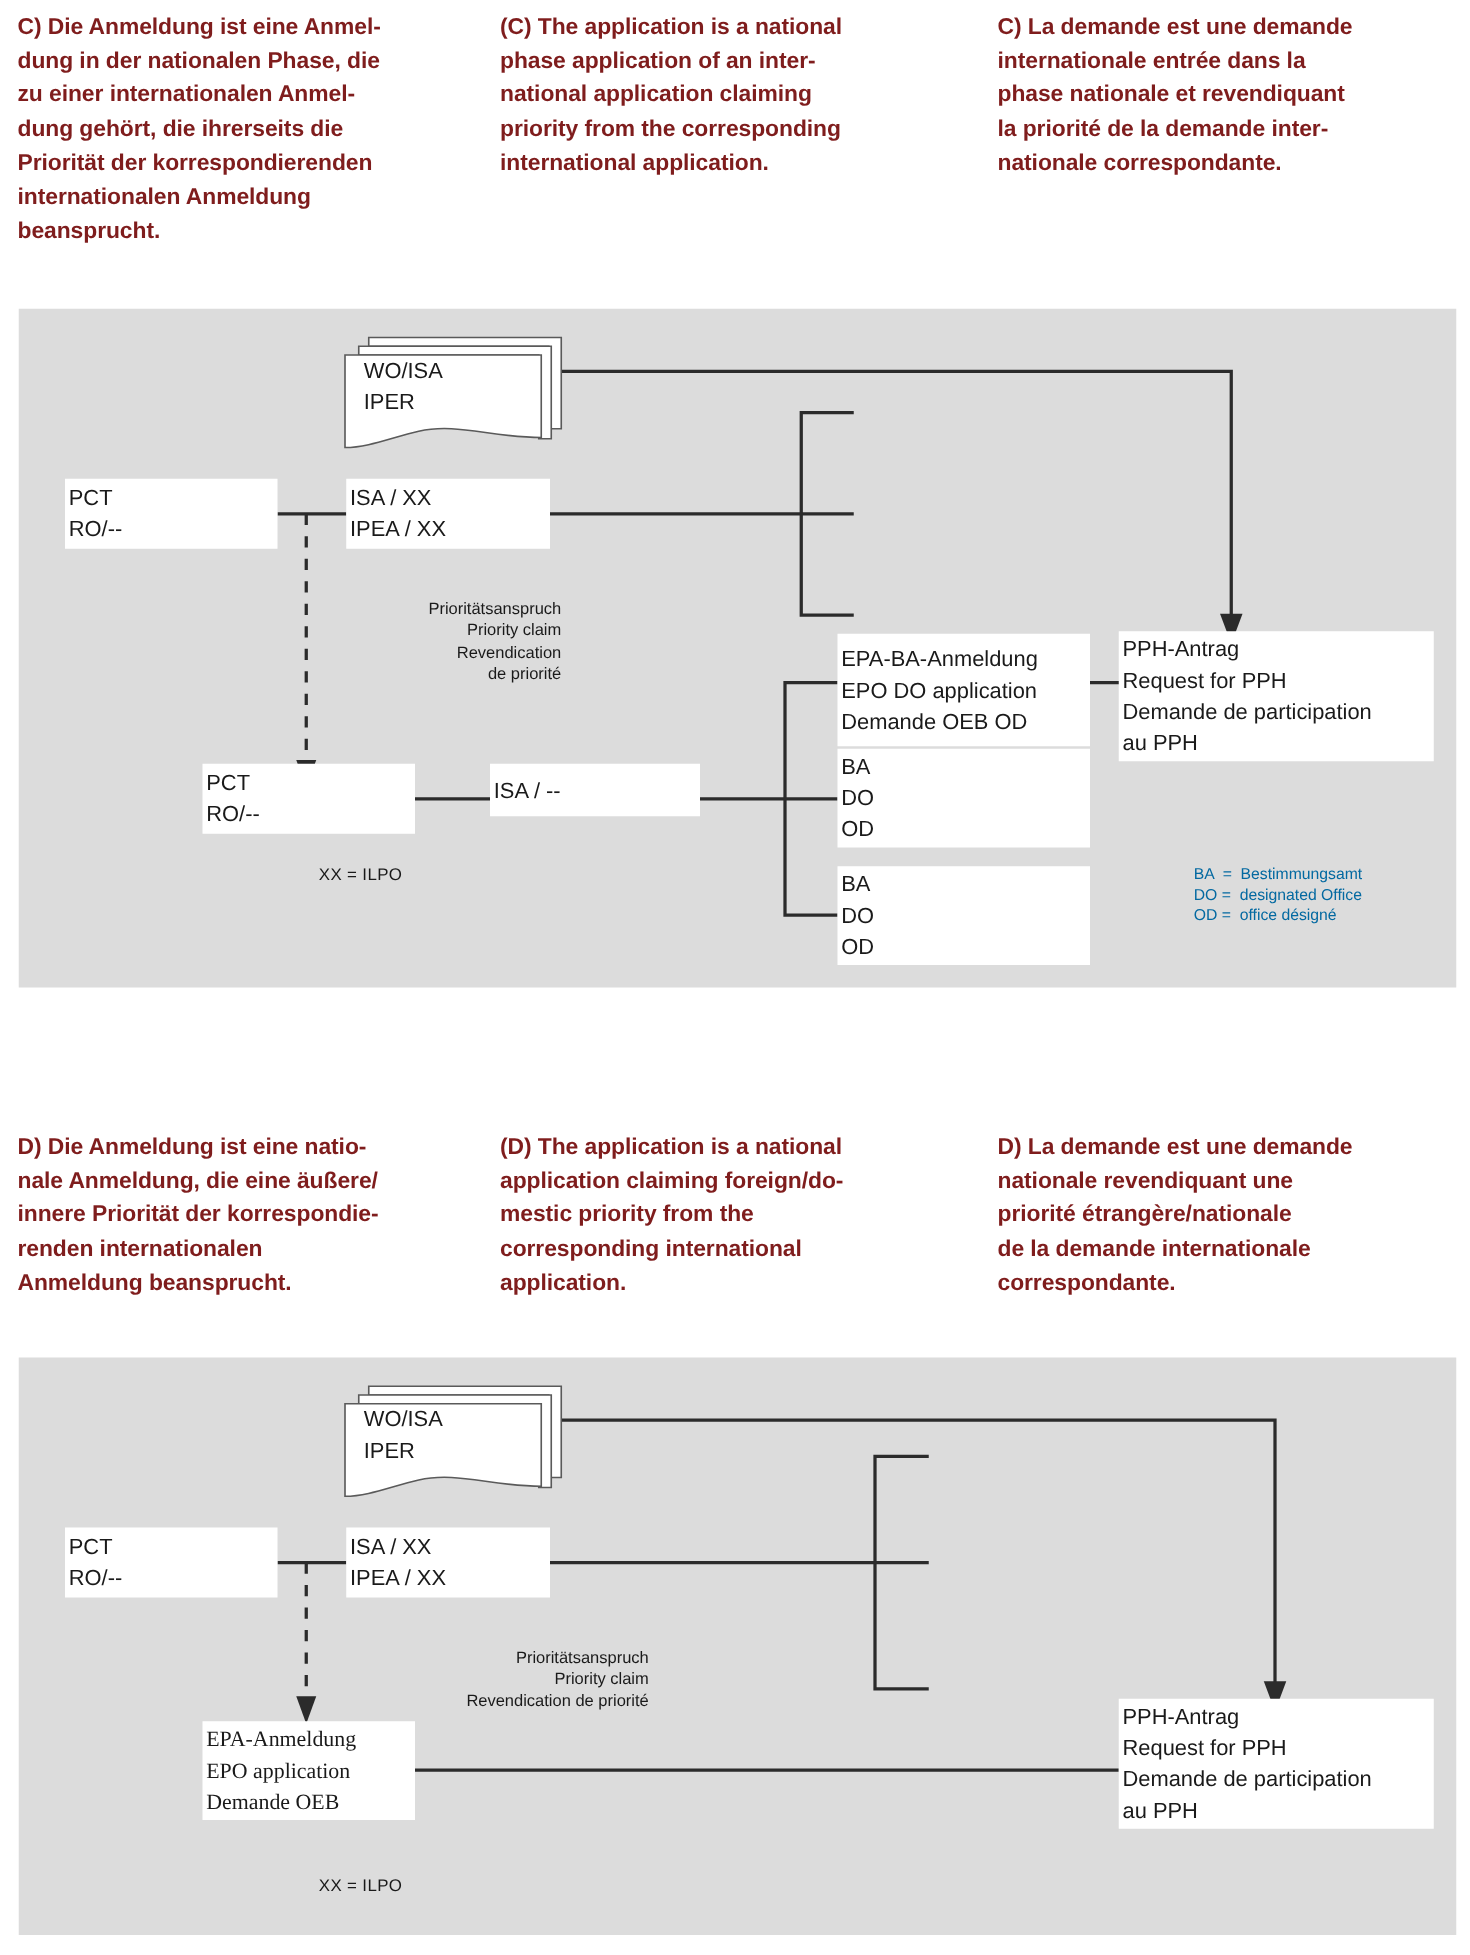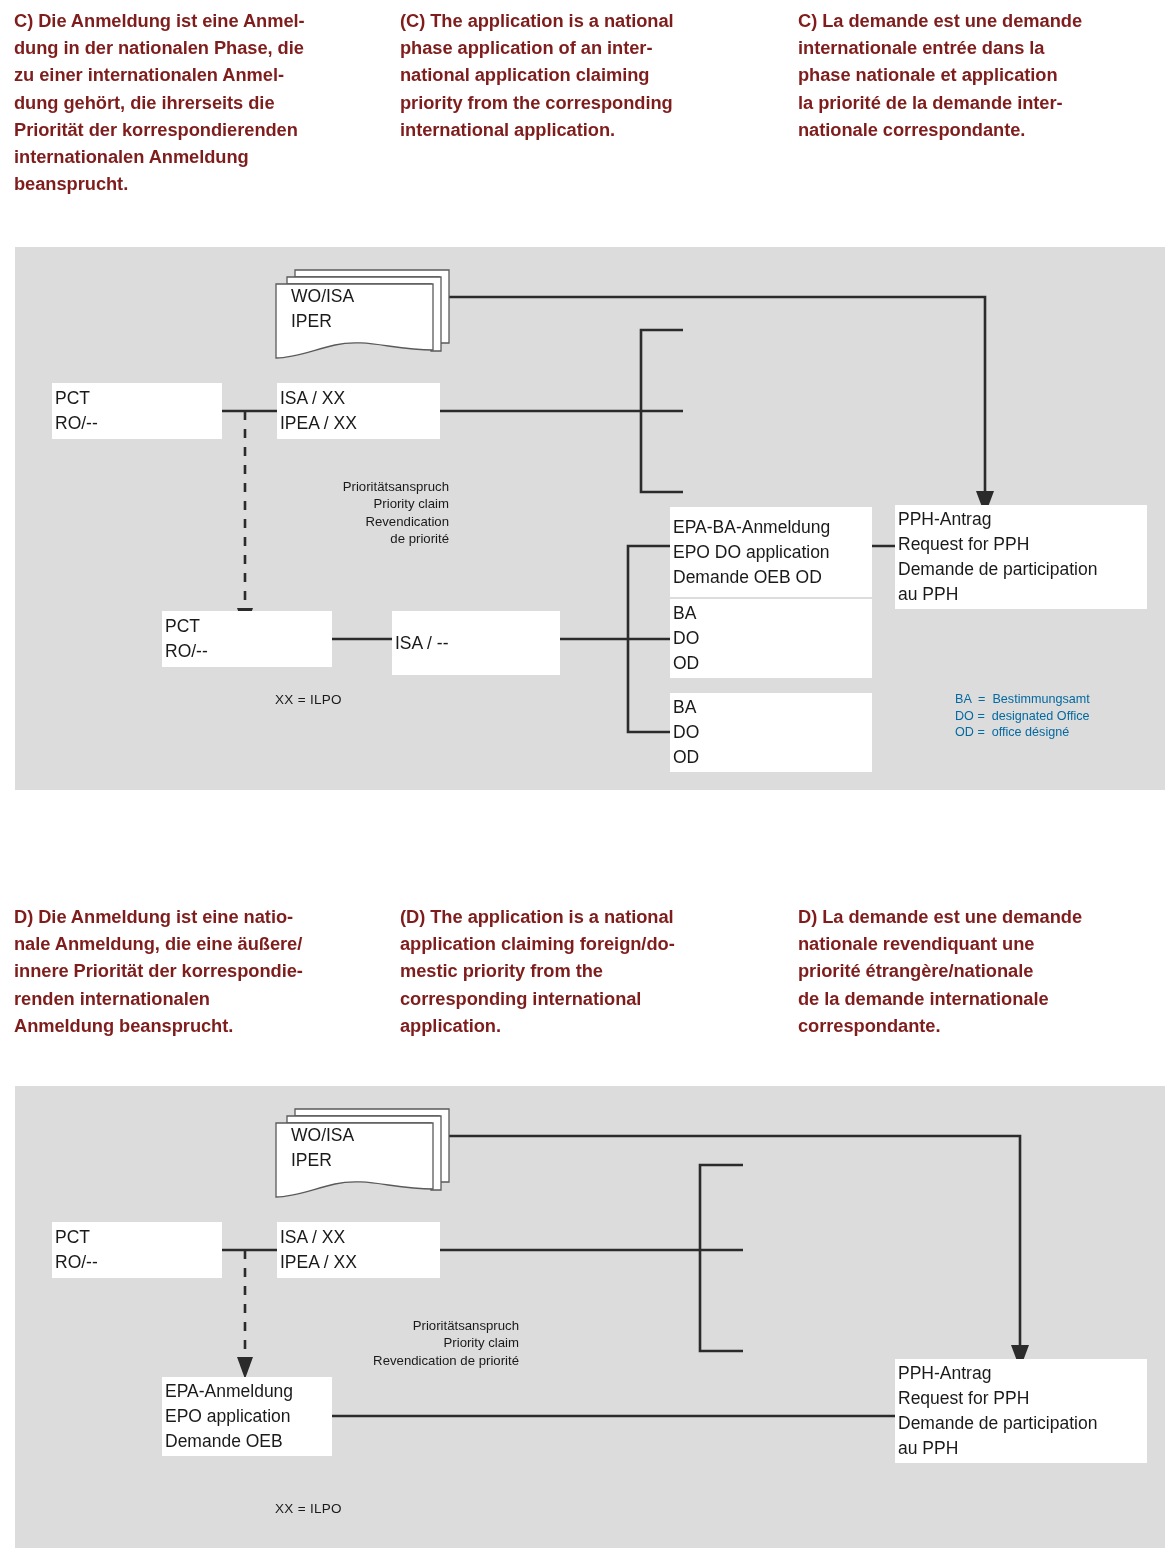--- a/index.html
+++ b/index.html
@@ -84,42 +84,41 @@
     font-size: 12.6px;
     line-height: 16.6px;
     color: #0369a1;
     white-space: pre;
   }
   .xxnote {
     position: absolute;
     font-size: 13.5px;
     color: #1a1a1a;
     letter-spacing: 0.3px;
-    margin-left: 20px;
   }
 </style>
 </head>
 <body>
 
 <div class="caption-row" style="top:7px;">
   <div class="caption-col c1">C) Die Anmeldung ist eine Anmel-
 dung in der nationalen Phase, die
 zu einer internationalen Anmel-
 dung gehört, die ihrerseits die
 Priorität der korrespondierenden
 internationalen Anmeldung
 beansprucht.</div>
   <div class="caption-col c2">(C) The application is a national
 phase application of an inter-
 national application claiming
 priority from the corresponding
 international application.</div>
   <div class="caption-col c3">C) La demande est une demande
 internationale entrée dans la
-phase nationale et application
+phase nationale et revendiquant
 la priorité de la demande inter-
 nationale correspondante.</div>
 </div>
 
 <div class="panel" id="panel-c" style="left:15px; top:247px; width:1150px; height:543px;">
 
   <svg width="1150" height="543">
     <g stroke="#2b2b2b" fill="none" stroke-width="2.6">
 
       <path d="M 425,50 L 970,50 L 970,253"></path>
@@ -163,21 +162,21 @@
 IPEA / XX</div>
 
   <div class="note" style="left:244px; top:231px; width:190px;">Prioritätsanspruch
 Priority claim
 Revendication
 de priorité</div>
 
   <div class="box" style="left:147px; top:364px; width:170px; height:56px;">PCT
 RO/--</div>
 
-  <div class="box" style="left:377px; top:364px; width:168px; height:64px;">ISA / --</div>
+  <div class="box" style="left:377px; top:364px; width:168px; height:42px;">ISA / --</div>
 
   <div class="box" style="left:655px; top:260px; width:202px; height:90px;">EPA-BA-Anmeldung
 EPO DO application
 Demande OEB OD</div>
 
   <div class="box" style="left:655px; top:352px; width:202px; height:79px;">BA
 DO
 OD</div>
 
   <div class="box" style="left:655px; top:446px; width:202px; height:79px;">BA
@@ -249,21 +248,21 @@
   <div class="box" style="left:37px; top:136px; width:170px; height:56px;">PCT
 RO/--</div>
 
   <div class="box" style="left:262px; top:136px; width:163px; height:56px;">ISA / XX
 IPEA / XX</div>
 
   <div class="note" style="left:244px; top:231px; width:260px;">Prioritätsanspruch
 Priority claim
 Revendication de priorité</div>
 
-  <div class="box" style="left:147px; top:291px; width:170px; height:79px;">EPA-Anmeldung
+  <div class="box" style="left:147px; top:291px; width:170px; height:79px;font-family:Liberation Serif, serif;">EPA-Anmeldung
 EPO application
 Demande OEB</div>
 
   <div class="box" style="left:880px; top:273px; width:252px; height:104px;">PPH-Antrag
 Request for PPH
 Demande de participation
 au PPH</div>
 
   <div class="xxnote" style="left:240px; top:415px;">XX = ILPO</div>
 </div>

